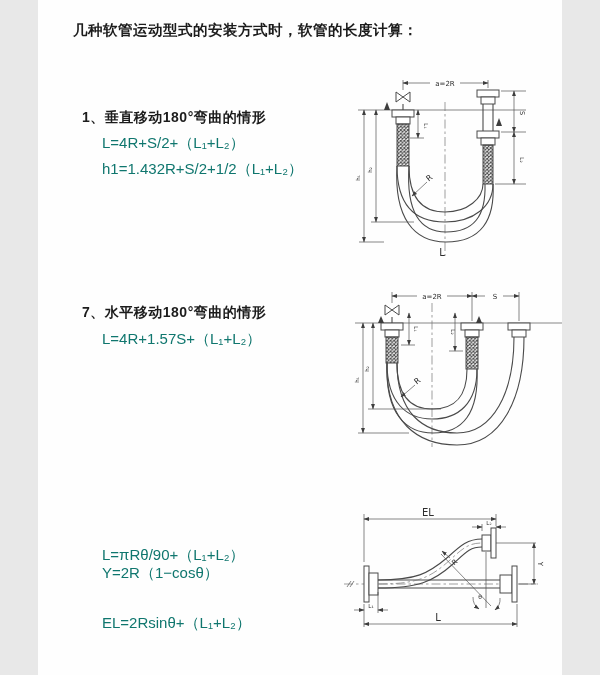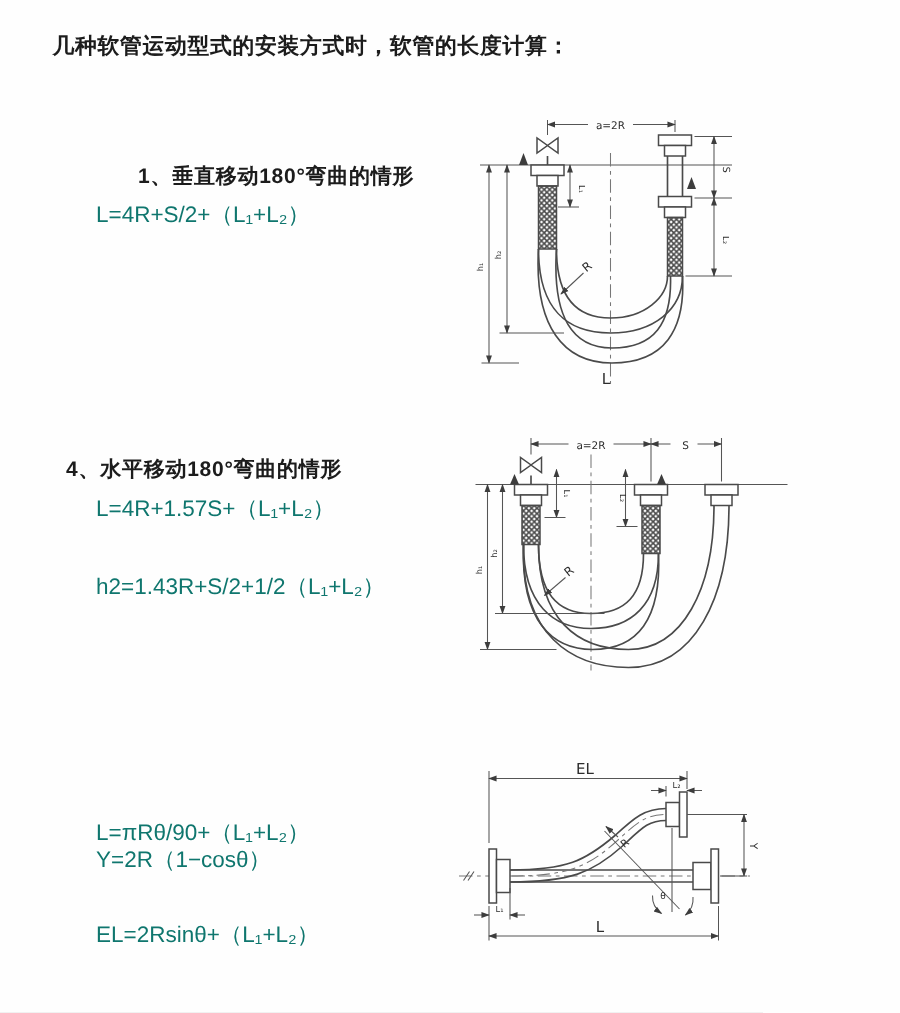--- a/index.html
+++ b/index.html
@@ -1,17 +1,17 @@
 <!DOCTYPE html>
 <html><head>
 <meta charset="utf-8">
 <style>
   html,body{margin:0;padding:0;background:#e8e8e8;}
   .page{
-    position:relative;width:600px;height:675px;background:#fefefe;
+    position:relative;width:524px;height:675px;background:#fefefe;
     font-family:"Liberation Sans","DejaVu Sans",sans-serif;color:#1c1c1c;
     overflow:hidden;margin:0 auto;
   }
   .title{position:absolute;left:35px;top:21px;font-size:14.5px;font-weight:bold;letter-spacing:.5px;}
   .sec-heading{position:absolute;font-size:14px;font-weight:bold;letter-spacing:.5px;}
   .formula{position:absolute;left:64px;font-size:15px;font-weight:400;color:#0f766e;white-space:nowrap;}
   svg{position:absolute;}
   svg text{font-family:"DejaVu Sans","Liberation Sans",sans-serif;fill:#2d2d2d;}
   .obj{stroke:#4a4a4a;stroke-width:1.1;fill:none;}
   .objf{stroke:#4a4a4a;stroke-width:1;fill:#fff;}
@@ -20,26 +20,26 @@
   .arrf{fill:#3d3d3d;stroke:none;}
   .braid{stroke:#4a4a4a;stroke-width:1;}
 </style>
 </head>
 <body>
 
 <div class="page">
 
   <div class="title">几种软管运动型式的安装方式时，软管的长度计算：</div>
 
-  <div class="sec-heading" style="left:44px;top:109px;margin-left:48px;">1、垂直移动180°弯曲的情形</div>
+  <div class="sec-heading" style="left:44px;top:109px;">1、垂直移动180°弯曲的情形</div>
   <div class="formula" style="top:134px;">L=4R+S/2+（L₁+L₂）</div>
-
-  <div class="sec-heading" style="left:44px;top:304px;">4、水平移动180°弯曲的情形</div>
+  <div class="formula" style="top:160px;">h1=1.432R+S/2+1/2（L₁+L₂）</div>
+
+  <div class="sec-heading" style="left:44px;top:304px;">7、水平移动180°弯曲的情形</div>
   <div class="formula" style="top:330px;text-align:right;">L=4R+1.57S+（L₁+L₂）</div>
-  <div class="formula" style="top:382px;">h2=1.43R+S/2+1/2（L₁+L₂）</div>
 
   <div class="formula" style="top:546px;">L=πRθ/90+（L₁+L₂）</div>
   <div class="formula" style="top:564px;">Y=2R（1−cosθ）</div>
   <div class="formula" style="top:598px;margin-top:16px;">EL=2Rsinθ+（L₁+L₂）</div>
 
   <svg style="left:316px;top:76px;" width="250" height="184" viewBox="0 0 250 184">
     <defs>
       <pattern id="br1" width="3.6" height="3.6" patternUnits="userSpaceOnUse">
         <path d="M0,0 L3.6,3.6 M3.6,0 L0,3.6" class="braid" stroke-width="0.7"></path>
       </pattern>

